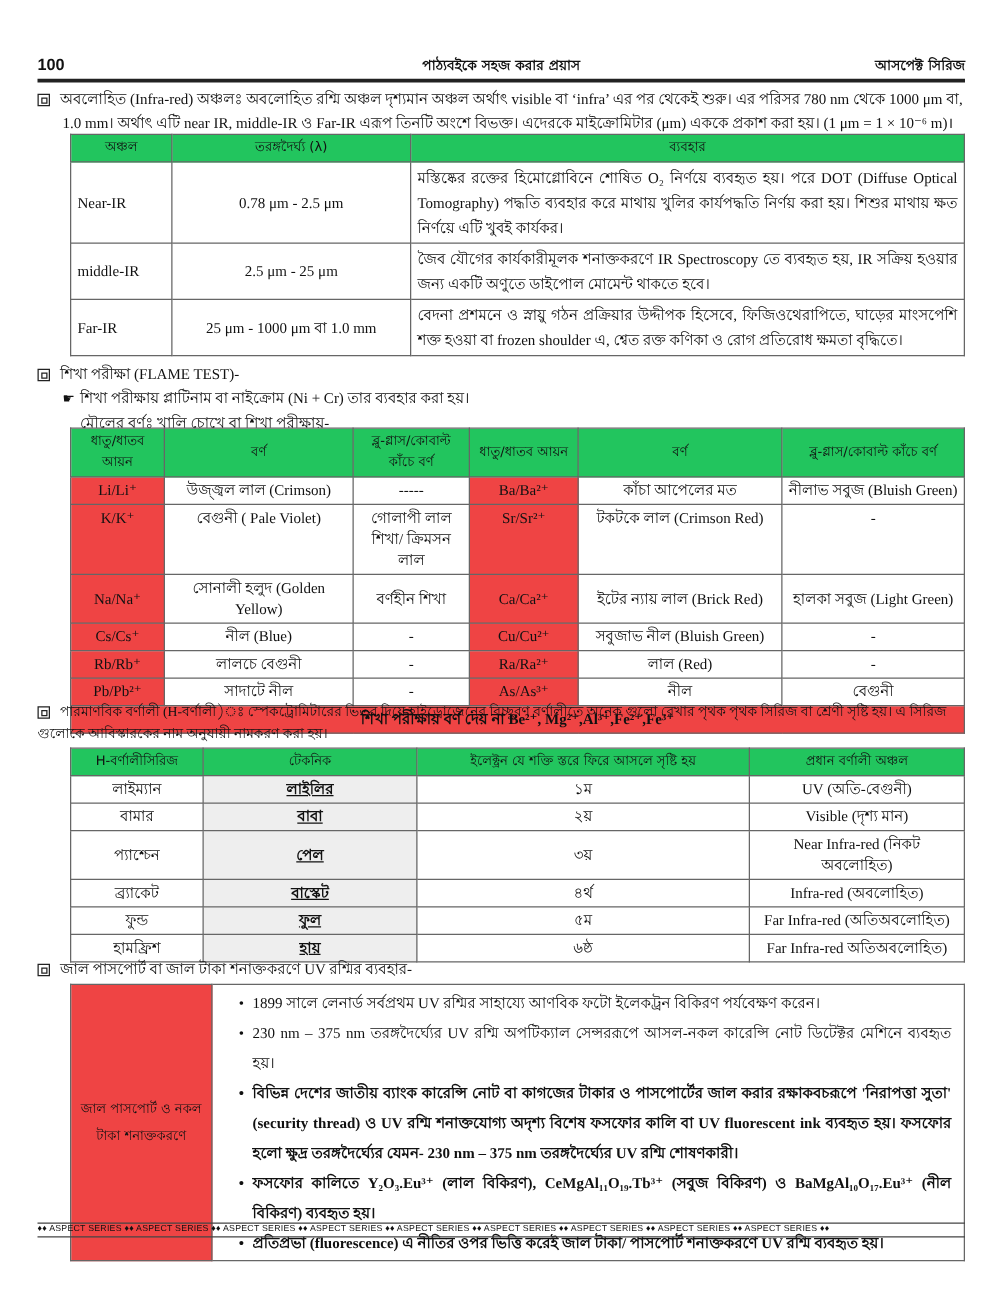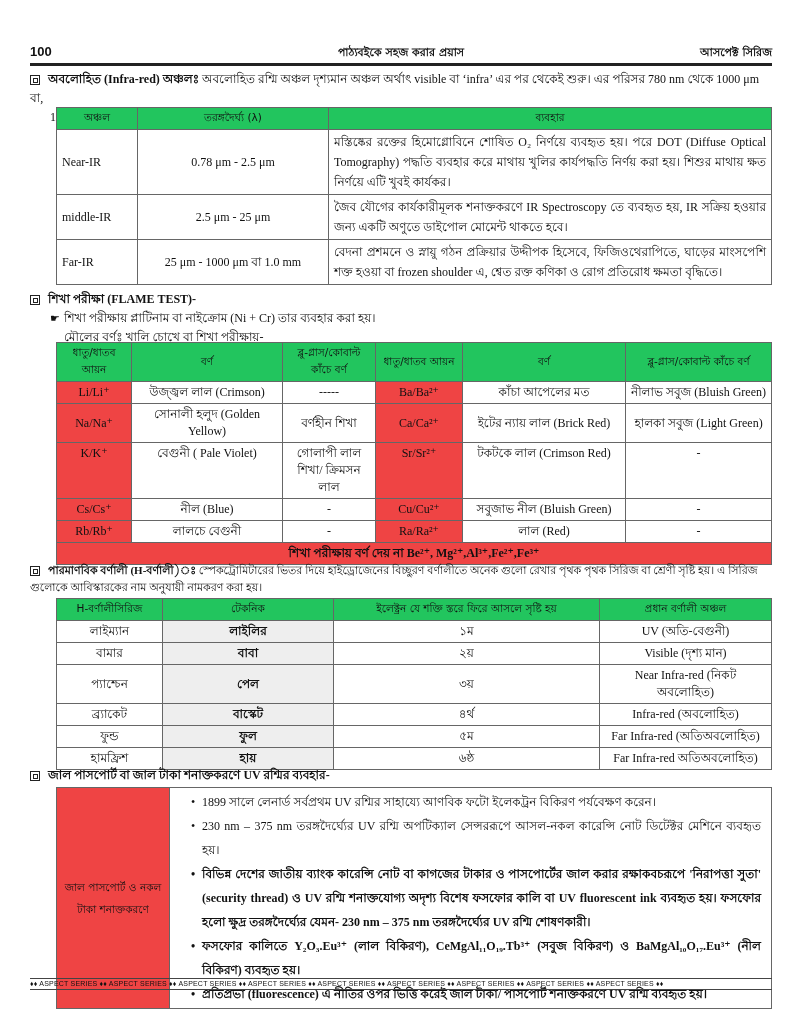--- a/index.html
+++ b/index.html
@@ -9,28 +9,28 @@
   .header { position:absolute; top:44px; left:0; width:742px; height:18px; }
   .header .num { position:absolute; left:0; top:0; font-family:"Liberation Sans", sans-serif; font-weight:bold; font-size:13px; }
   .header .center { position:absolute; left:0; right:0; text-align:center; top:0; font-family:"DejaVu Sans", sans-serif; font-size:11px; font-weight:bold; }
   .header .right { position:absolute; right:0; top:0; font-family:"DejaVu Sans", sans-serif; font-size:11px; font-weight:bold; }
   .header-rule { position:absolute; top:63px; left:0; width:742px; height:3px; background:#222; }
 
   .sq-icon { display:inline-block; width:10px; height:10px; border:1.5px solid #222; position:relative; vertical-align:middle; margin-right:8px; box-sizing:border-box; }
   .sq-icon::after { content:""; position:absolute; left:2px; top:2px; width:3px; height:3px; border:1px solid #222; }
 
   .para { position:absolute; left:0; width:742px; font-size:12px; line-height:19px; }
-  .para b { font-weight:bold; }
+  .para b { font-weight:normal; }
   .indent { padding-left:20px; }
 
   table { border-collapse:collapse; position:absolute; font-size:12px; }
   td, th { border:1px solid #666; padding:2px 5px; }
   th { background:#22c55e; font-weight:normal; font-family:"DejaVu Sans", sans-serif; font-size:10.5px; }
   .shade { background:#ef4444; }
-  .lightshade { background:#eeeeee; }
+  .lightshade { background:#eeeeee;text-decoration:underline; }
   .c { text-align:center; }
   .j { text-align:justify; }
 
   #ir-table { left:26px; top:107px; width:716px; }
   #ir-table td { height:20px; line-height:20px; }
   #flame-table { left:26px; top:342px; width:716px; }
   #flame-table td { line-height:17px; }
   #h-table { left:26px; top:598px; width:716px; }
   #h-table td { height:17px; line-height:17px; }
   #uv-table { left:26px; top:787px; width:716px; border:1.5px solid #555; }
@@ -103,50 +103,58 @@
     </tr>
     <tr>
       <td class="c shade">Li/Li⁺</td>
       <td class="c">উজ্জ্বল লাল (Crimson)</td>
       <td class="c">-----</td>
       <td class="c shade">Ba/Ba²⁺</td>
       <td class="c">কাঁচা আপেলের মত</td>
       <td class="c">নীলাভ সবুজ (Bluish Green)</td>
     </tr>
     <tr>
+      <td class="c shade" style="vertical-align:top">K/K⁺</td>
+      <td class="c" style="vertical-align:top">বেগুনী ( Pale Violet)</td>
+      <td class="c">গোলাপী লাল শিখা/ ক্রিমসন লাল</td>
+      <td class="c shade" style="vertical-align:top">Sr/Sr²⁺</td>
+      <td class="c" style="vertical-align:top">টকটকে লাল (Crimson Red)</td>
+      <td class="c" style="vertical-align:top">-</td>
+    </tr>
+    <tr>
       <td class="c shade">Na/Na⁺</td>
       <td class="c">সোনালী হলুদ (Golden Yellow)</td>
       <td class="c">বর্ণহীন শিখা</td>
       <td class="c shade">Ca/Ca²⁺</td>
       <td class="c">ইটের ন্যায় লাল (Brick Red)</td>
       <td class="c">হালকা সবুজ (Light Green)</td>
     </tr>
     <tr>
-      <td class="c shade" style="vertical-align:top">K/K⁺</td>
-      <td class="c" style="vertical-align:top">বেগুনী ( Pale Violet)</td>
-      <td class="c">গোলাপী লাল শিখা/ ক্রিমসন লাল</td>
-      <td class="c shade" style="vertical-align:top">Sr/Sr²⁺</td>
-      <td class="c" style="vertical-align:top">টকটকে লাল (Crimson Red)</td>
-      <td class="c" style="vertical-align:top">-</td>
-    </tr>
-    <tr>
       <td class="c shade">Cs/Cs⁺</td>
       <td class="c">নীল (Blue)</td>
       <td class="c">-</td>
       <td class="c shade">Cu/Cu²⁺</td>
       <td class="c">সবুজাভ নীল (Bluish Green)</td>
       <td class="c">-</td>
     </tr>
     <tr>
       <td class="c shade">Rb/Rb⁺</td>
       <td class="c">লালচে বেগুনী</td>
       <td class="c">-</td>
       <td class="c shade">Ra/Ra²⁺</td>
       <td class="c">লাল (Red)</td>
       <td class="c">-</td>
+    </tr>
+    <tr>
+      <td class="c shade">Pb/Pb²⁺</td>
+      <td class="c">সাদাটে নীল</td>
+      <td class="c">-</td>
+      <td class="c shade">As/As³⁺</td>
+      <td class="c">নীল</td>
+      <td class="c">বেগুনী</td>
     </tr>
     <tr>
       <td colspan="6" class="c shade" style="font-weight:bold">শিখা পরীক্ষায় বর্ণ দেয় না Be²⁺, Mg²⁺,Al³⁺,Fe²⁺,Fe³⁺</td>
     </tr>
   </tbody>
     </table>
 
   <div class="para" style="top:562px; font-size:11px; line-height:17px;">
     <span class="sq-icon"></span><b>পারমাণবিক বর্ণালী (H-বর্ণালী)ঃ</b> <span>স্পেকট্রোমিটারের ভিতর দিয়ে হাইড্রোজেনের বিচ্ছুরণ বর্ণালীতে অনেক গুলো রেখার পৃথক পৃথক সিরিজ বা শ্রেণী সৃষ্টি হয়। এ সিরিজ গুলোকে আবিস্কারকের নাম অনুযায়ী নামকরণ করা হয়।</span>
   </div>

